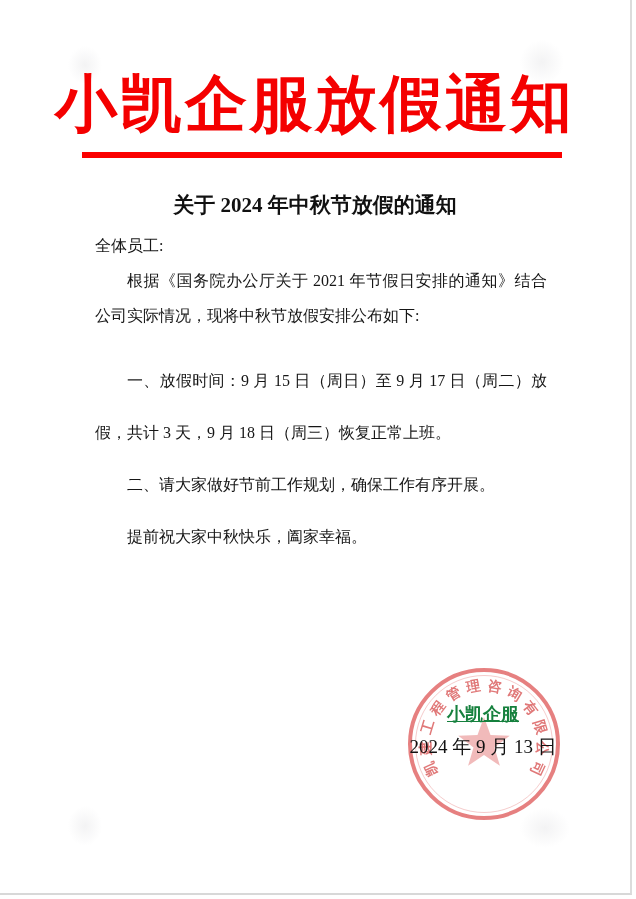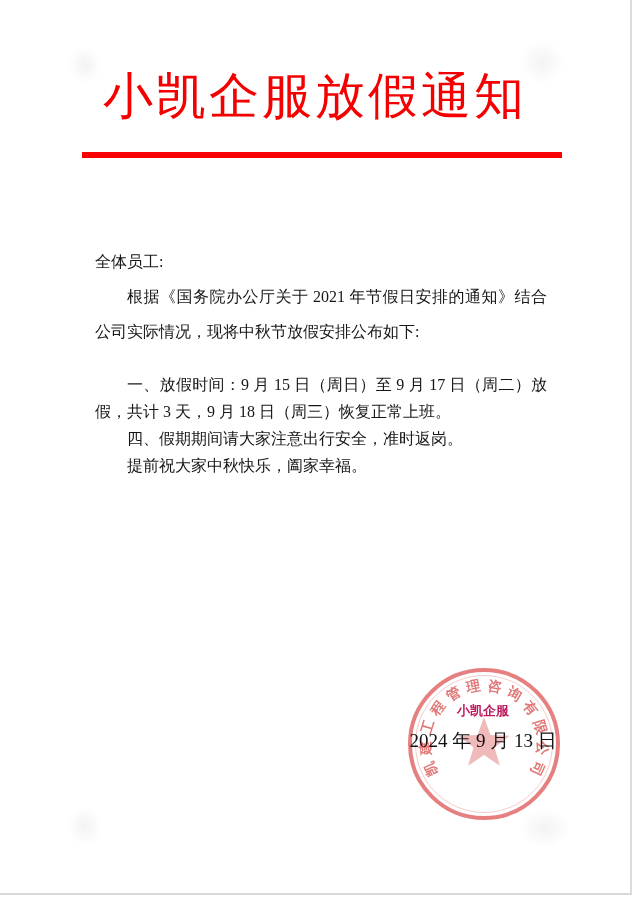--- a/index.html
+++ b/index.html
@@ -32,22 +32,22 @@
   .smudge.s1 { left: 68px;  top: 46px;  width: 34px; height: 38px; }
   .smudge.s2 { left: 520px; top: 40px;  width: 44px; height: 44px; }
   .smudge.s3 { left: 68px;  top: 806px; width: 34px; height: 40px; }
   .smudge.s4 { left: 520px; top: 808px; width: 50px; height: 40px; }
 
   .banner-title {
     position: absolute;
     left: 0; top: 64px;
     width: 100%;
     text-align: center;
-    font-size: 50px;
-    font-weight: normal;
+    font-size: 62px;
+    font-weight: bold;
     letter-spacing: 3px;
     color: #f40000;
     line-height: 1.3;
   }
   .banner-rule {
     position: absolute;
     left: 82px; top: 152px;
     width: 480px; height: 6px;
     background: #fb0000;
   }
@@ -55,30 +55,30 @@
     position: absolute;
     left: 0; top: 191px;
     width: 100%;
     text-align: center;
     font-size: 21px;
     font-weight: bold;
     color: #111111;
   }
   .body-text {
     position: absolute;
-    left: 95px; top: 244px;
+    left: 95px; top: 228px;
     width: 452px;
     font-size: 16px;
     color: #161616;
     text-align: justify;
   }
   .body-text p { margin: 0; }
   .salutation { line-height: 35px; }
   .para-intro { line-height: 35px; text-indent: 2em; }
-  .para-item  { line-height: 27px; text-indent: 2em; }
+  .para-item  { line-height: 52px; text-indent: 2em; }
   .gap-before { margin-top: 22px !important; }
 
   .seal {
     position: absolute;
     left: 408px; top: 668px;
     width: 152px; height: 152px;
     z-index: 1;
   }
   .seal-ring {
     position: absolute;
@@ -115,23 +115,24 @@
     transform-origin: 50% 50%;
   }
   .sign-block {
     position: absolute;
     left: 388px; top: 702px;
     width: 190px;
     text-align: center;
     z-index: 2;
   }
   .sign-company {
-    font-size: 13px;
+    font-size: 18px;
     font-weight: bold;
-    color: #be185d;
+    color: #15803d;
+    text-decoration: underline;
   }
   .sign-date {
     margin-top: 8px;
     font-size: 19px;
     color: #111111;
   }
 </style>
 </head>
 <body>
 
@@ -139,26 +140,27 @@
   <div class="page">
 
     <div class="smudge s1"></div>
     <div class="smudge s2"></div>
     <div class="smudge s3"></div>
     <div class="smudge s4"></div>
 
     <div class="banner-title">小凯企服放假通知</div>
     <div class="banner-rule"></div>
 
+    <div class="subtitle">关于 2024 年中秋节放假的通知</div>
 
     <div class="body-text">
       <p class="salutation">全体员工:</p>
       <p class="para-intro">根据《国务院办公厅关于 2021 年节假日安排的通知》结合公司实际情况，现将中秋节放假安排公布如下:</p>
       <p class="para-item gap-before">一、放假时间：9 月 15 日（周日）至 9 月 17 日（周二）放假，共计 3 天，9 月 18 日（周三）恢复正常上班。</p>
-      <p class="para-item">四、假期期间请大家注意出行安全，准时返岗。</p>
+      <p class="para-item">二、请大家做好节前工作规划，确保工作有序开展。</p>
       <p class="para-item">提前祝大家中秋快乐，阖家幸福。</p>
     </div>
 
     <div class="seal">
       <div class="seal-ring"></div>
       <svg class="seal-star" viewBox="0 0 56 56" xmlns="http://www.w3.org/2000/svg">
         <polygon points="28,1 34.5,19.1 53.7,19.7 38.5,31.4 43.9,49.8 28,39 12.1,49.8 17.5,31.4 2.3,19.7 21.5,19.1" fill="rgba(230,130,130,0.55)"></polygon>
       </svg>
       <div class="seal-arc">
           <span style="transform: rotate(-115deg) translateY(-58px);">凯</span>

